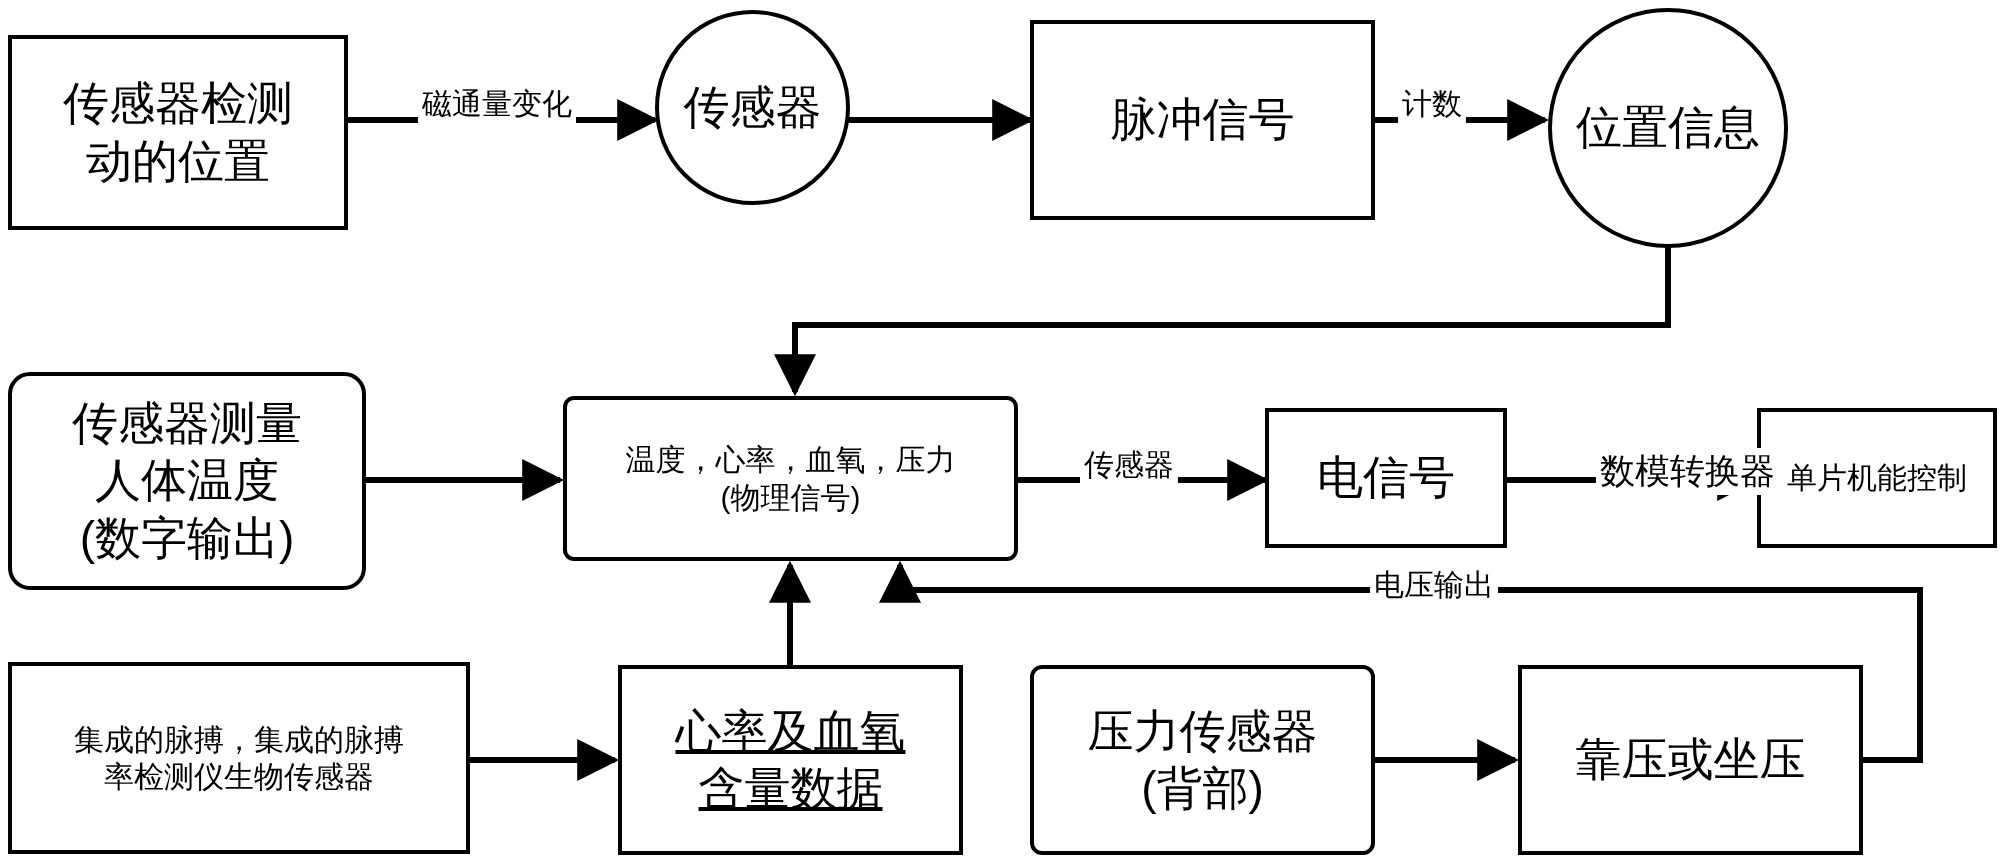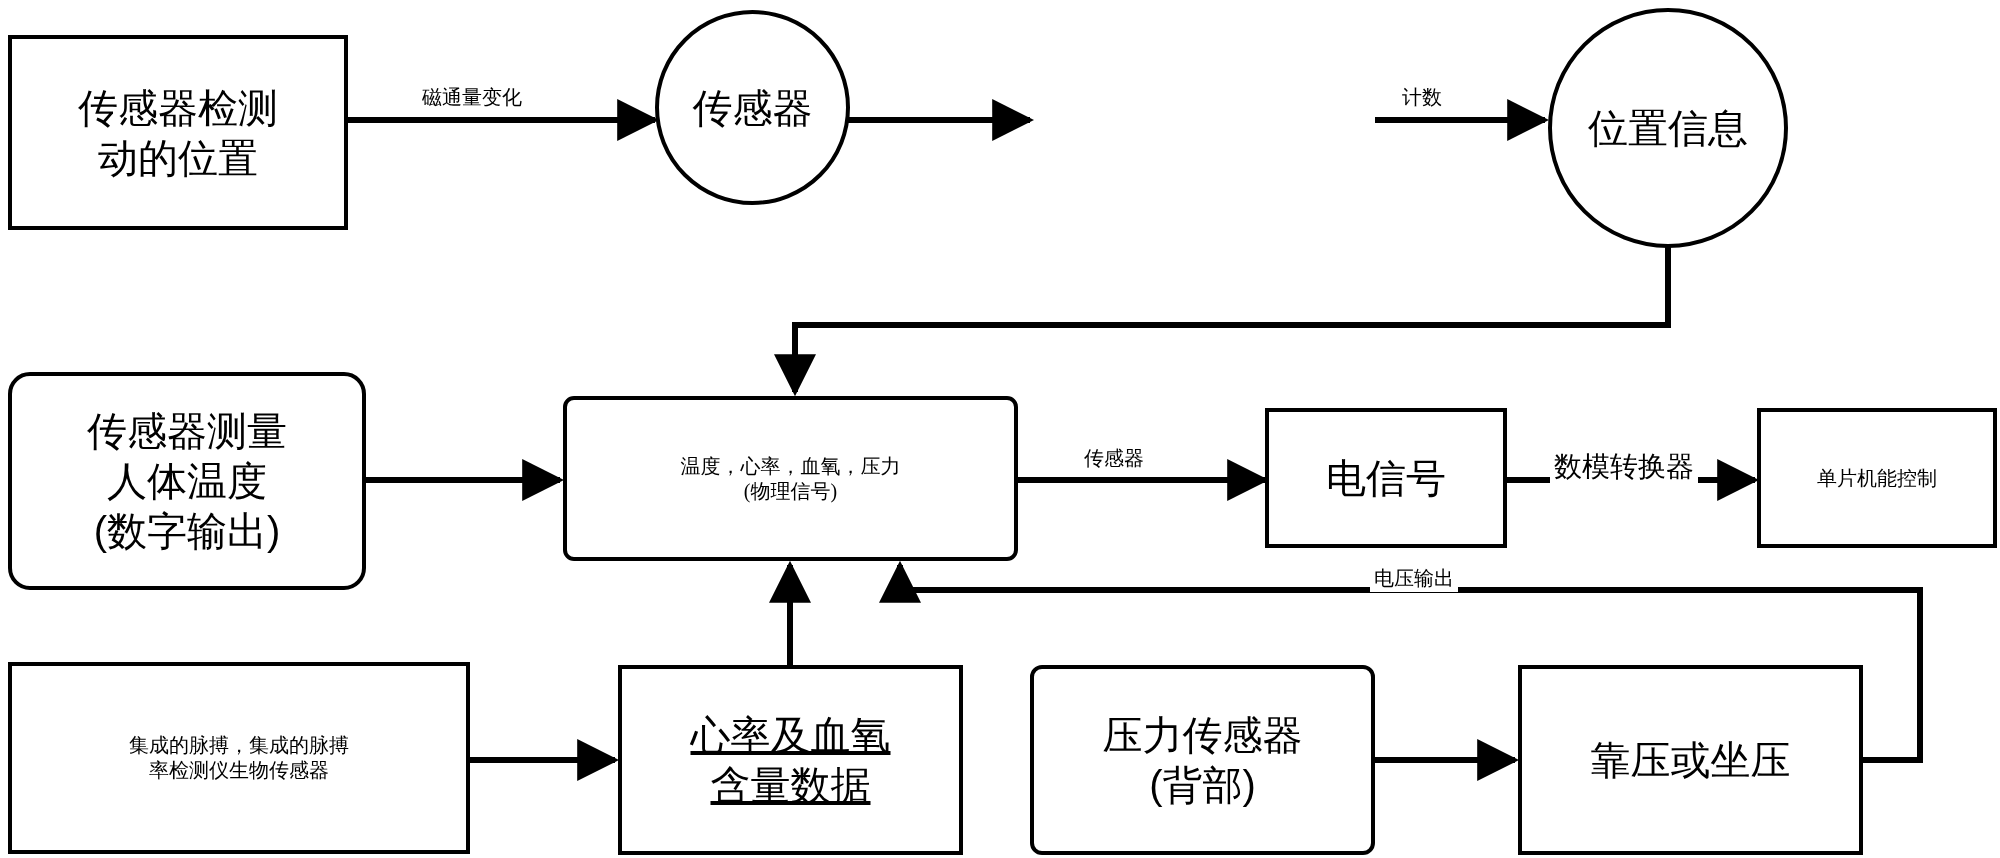--- a/index.html
+++ b/index.html
@@ -43,23 +43,23 @@
     text-align: center;
   }
   svg.wires {
     position: absolute;
     left: 0;
     top: 0;
     width: 2000px;
     height: 858px;
     z-index: 1;
   }
-  .f34 { font-size: 40px; }
-  .f30 { font-size: 20px; font-family: Liberation Serif, serif; }
-  .f28 { font-size: 28px; }
+  .f34 { font-size: 46px; }
+  .f30 { font-size: 30px; }
+  .f28 { font-size: 35px; margin-left: 46px; }
 </style>
 </head>
 <body>
 
 <div id="canvas">
 
   <svg class="wires" viewBox="0 0 2000 858">
     <defs>
       <marker id="arrow" viewBox="0 0 10 10" refX="9" refY="5" markerWidth="7" markerHeight="7" orient="auto-start-reverse">
         <path d="M 0 0 L 10 5 L 0 10 z" fill="#000000"></path>
@@ -87,20 +87,21 @@
     <line x1="1375" y1="760" x2="1515" y2="760" stroke="#000" stroke-width="6" marker-end="url(#arrow)"></line>
 
     <polyline points="1862,760 1920,760 1920,590 900,590 900,565" fill="none" stroke="#000" stroke-width="6" marker-end="url(#arrow)"></polyline>
   </svg>
 
   <div class="node f34" style="left:8px; top:35px; width:340px; height:195px;">传感器检测
 动的位置</div>
 
   <div class="node circle f34" style="left:655px; top:10px; width:195px; height:195px;">传感器</div>
 
+  <div class="node f34" style="left:1030px; top:20px; width:345px; height:200px;">脉冲信号</div>
 
   <div class="node circle f34" style="left:1548px; top:8px; width:240px; height:240px;">位置信息</div>
 
   <div class="edge-label f30" style="left:418px; top:84px;">磁通量变化</div>
 
   <div class="edge-label f30" style="left:1398px; top:84px;">计数</div>
 
   <div class="node f34" style="left:8px; top:372px; width:358px; height:218px;border-radius:22px;">传感器测量
 人体温度
 (数字输出)</div>

